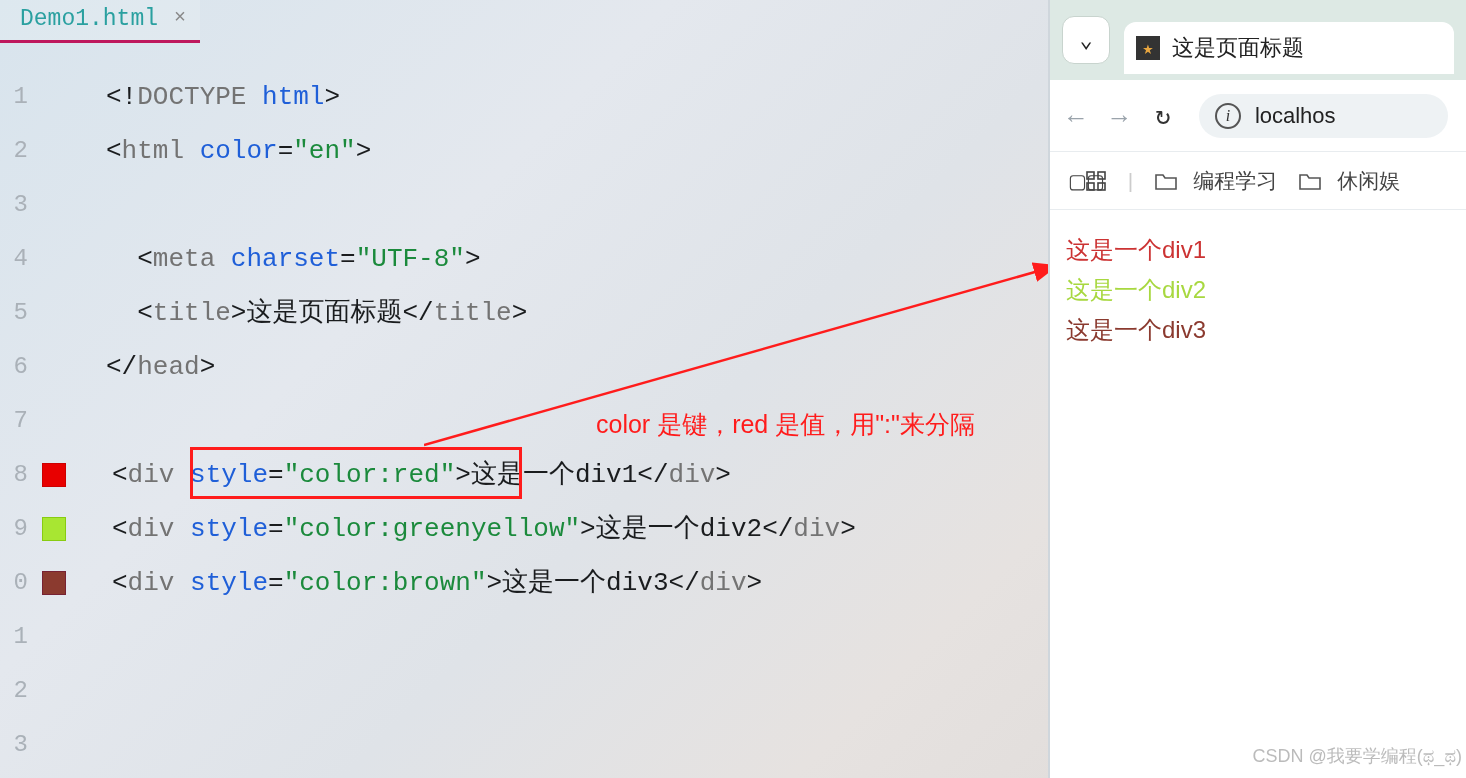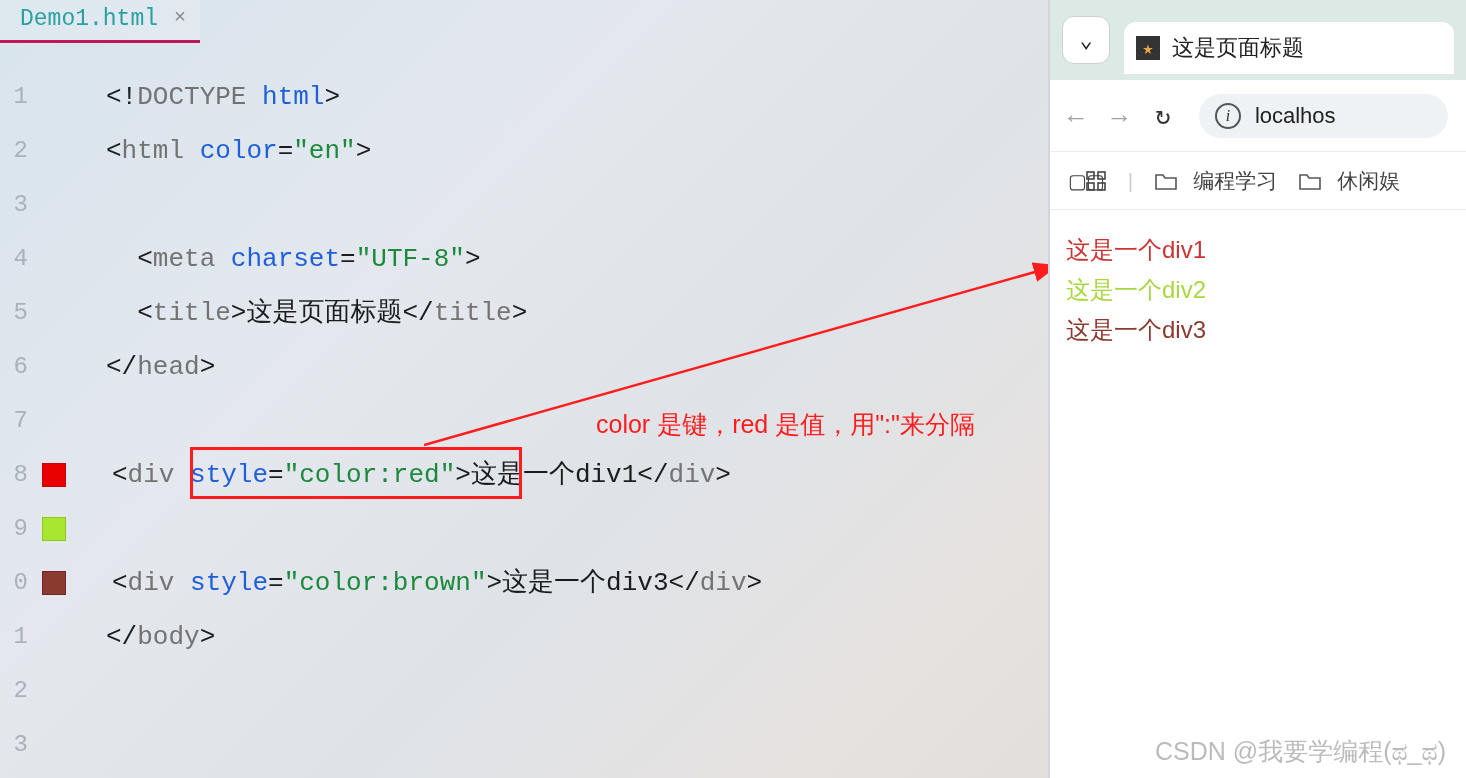--- a/index.html
+++ b/index.html
@@ -244,24 +244,24 @@
     font-family: 'Microsoft YaHei', sans-serif;
     font-size: 24px;
     line-height: 40px;
   }
   .div1 { color: #cc3333; }
   .div2 { color: #a8d840; }
   .div3 { color: #8b3a2f; }
 
   .watermark {
     position: absolute;
-    right: 20px;
+    right: 4px;
     bottom: 10px;
     font-family: 'Microsoft YaHei', sans-serif;
-    font-size: 25px;
+    font-size: 18px;
     color: rgba(120,120,120,0.5);
   }
 </style>
 </head>
 <body>
 
 <div class="tab-bar">
   <div class="tab">
     <span>Demo1.html</span>
     <span class="tab-close">×</span>
@@ -296,29 +296,29 @@
       <div class="ln">7</div>
     </div>
     <div class="code-line">
       <div class="ln">8</div>
       <div class="swatch red"></div>
       <div class="code"><span class="punct">&lt;</span><span class="tag">div </span><span class="attr">style</span><span class="punct">=</span><span class="val">"color:red"</span><span class="punct">&gt;</span><span class="txt">这是一个div1</span><span class="punct">&lt;/</span><span class="tag">div</span><span class="punct">&gt;</span></div>
     </div>
     <div class="code-line">
       <div class="ln">9</div>
       <div class="swatch green"></div>
+      <div class="code"><span class="punct">&lt;</span><span class="tag">div </span><span class="attr">style</span><span class="punct">=</span><span class="val">"color:greenyellow"</span><span class="punct">&gt;</span><span class="txt">这是一个div2</span><span class="punct">&lt;/</span><span class="tag">div</span><span class="punct">&gt;</span></div>
     </div>
     <div class="code-line">
       <div class="ln">0</div>
       <div class="swatch brown"></div>
       <div class="code"><span class="punct">&lt;</span><span class="tag">div </span><span class="attr">style</span><span class="punct">=</span><span class="val">"color:brown"</span><span class="punct">&gt;</span><span class="txt">这是一个div3</span><span class="punct">&lt;/</span><span class="tag">div</span><span class="punct">&gt;</span></div>
     </div>
     <div class="code-line">
       <div class="ln">1</div>
-      <div class="code"><span class="punct">&lt;/</span><span class="tag">body</span><span class="punct">&gt;</span></div>
     </div>
     <div class="code-line">
       <div class="ln">2</div>
     </div>
     <div class="code-line">
       <div class="ln">3</div>
       <div class="code"></div>
     </div>
   </div>
 

